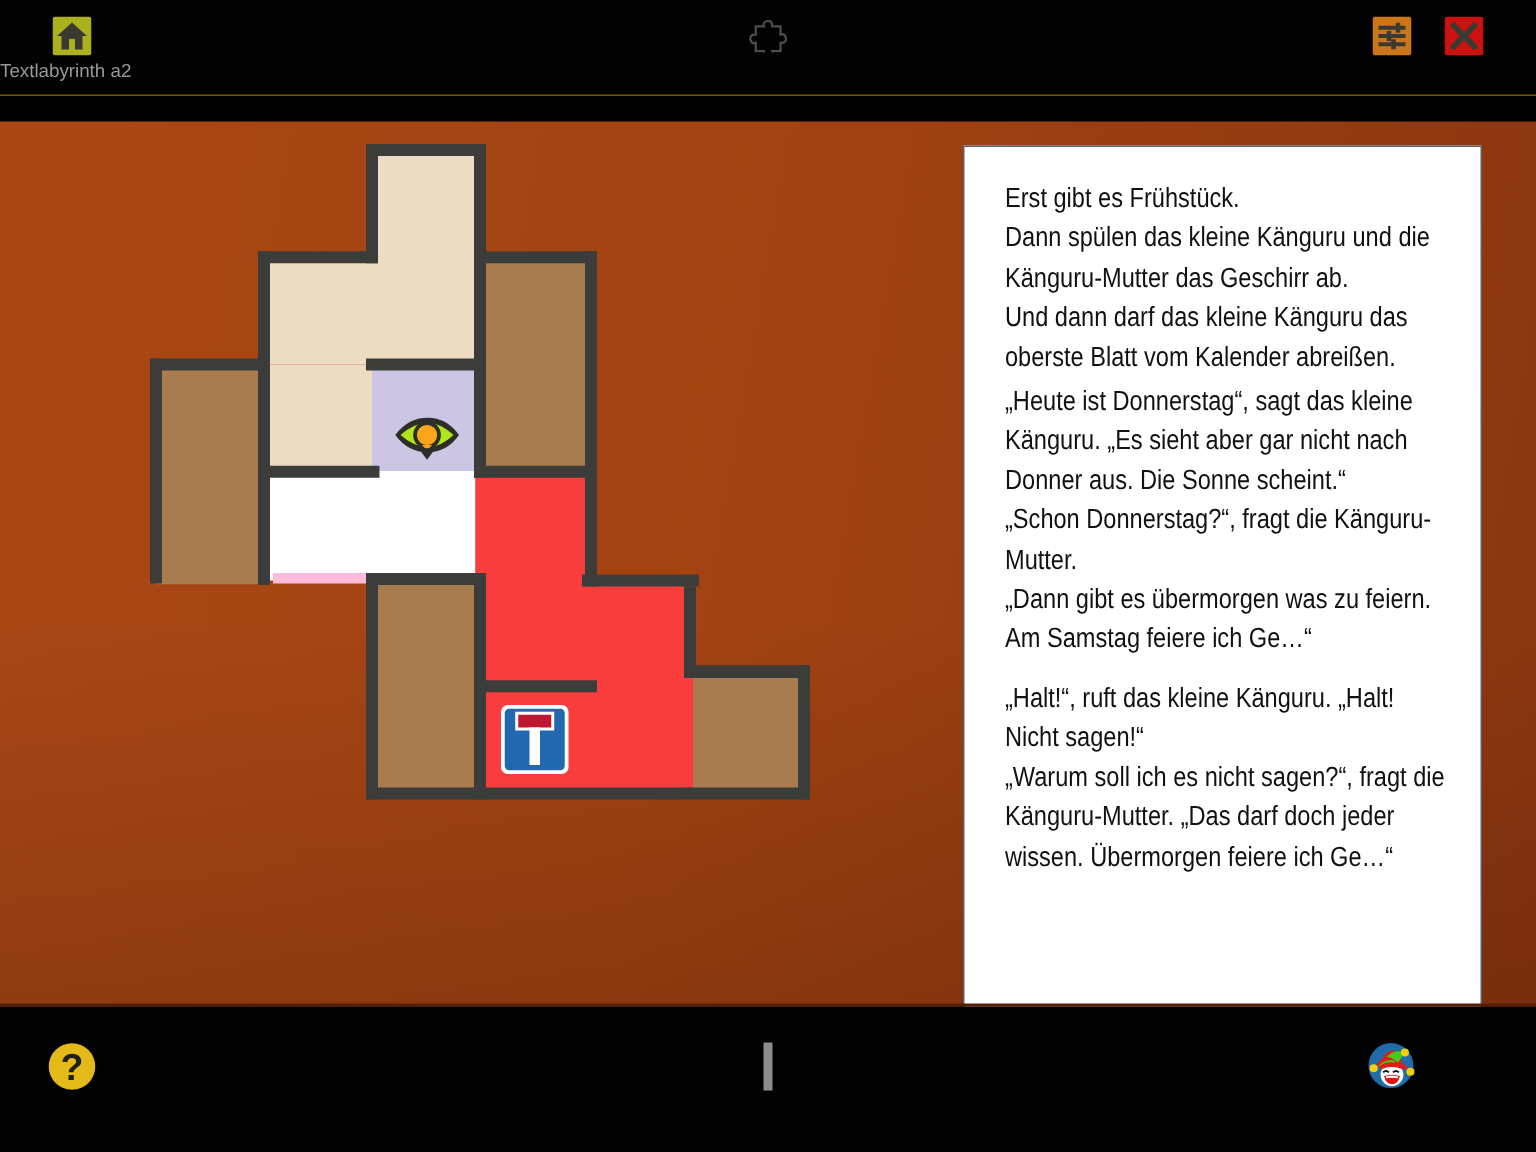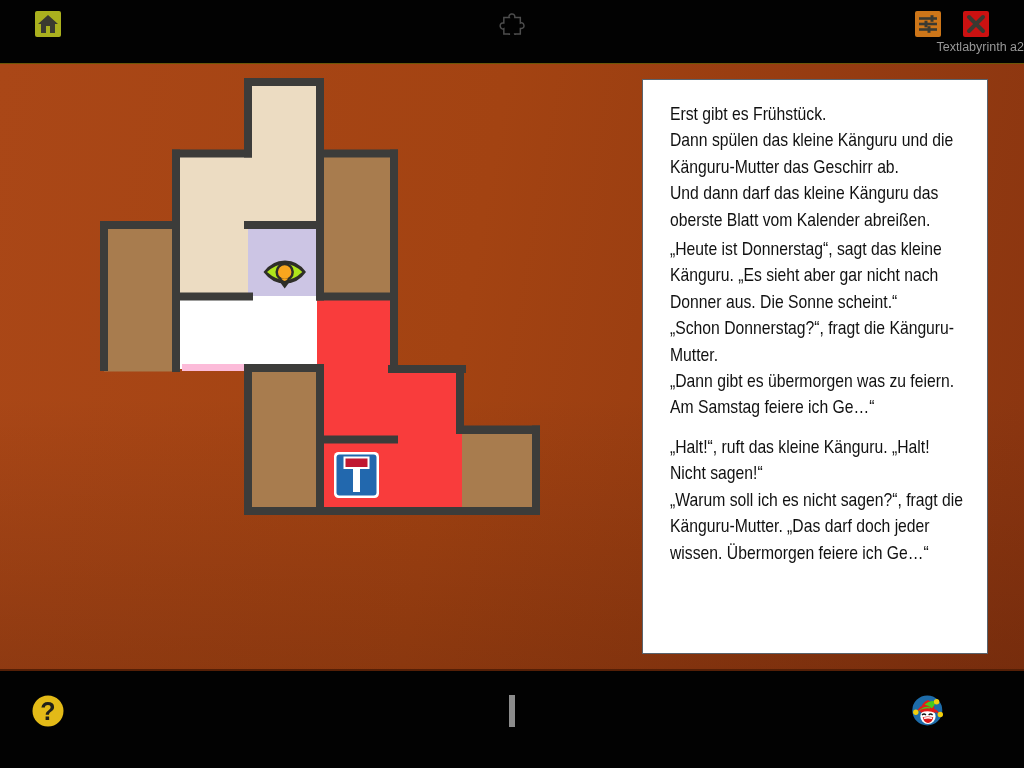--- a/index.html
+++ b/index.html
@@ -1,18 +1,18 @@
 <!DOCTYPE html>
 <html><head>
 <meta charset="utf-8">
 <style>
   html,body{margin:0;padding:0;width:1024px;height:768px;overflow:hidden;background:#000;}
   body{font-family:"Liberation Sans", sans-serif;position:relative;}
   #topbar{position:absolute;left:0;top:0;width:1024px;height:63px;background:#020202;}
-  #main{position:absolute;left:0;top:63px;width:1024px;height:608px;
+  #main{position:absolute;left:0;top:81px;width:1024px;height:608px;
     background:linear-gradient(to bottom, rgba(0,0,0,0) 55%, rgba(40,10,0,0.20) 100%),
       linear-gradient(100deg, #aa4717 0%, #a34312 45%, #8a3510 100%);
   }
   #oliveline{position:absolute;left:0;top:62.5px;width:1024px;height:1.8px;background:#6c5708;z-index:5;}
   #maroonline{position:absolute;left:0;top:669px;width:1024px;height:2px;background:#551f06;z-index:5;}
   #botbar{position:absolute;left:0;top:671px;width:1024px;height:97px;background:#020202;}
   #panel{position:absolute;left:642px;top:16px;width:346px;height:575px;background:#ffffff;border:1px solid #59636d;box-sizing:border-box;}
   .ptxt{position:absolute;left:27px;width:370px;color:#111111;font-size:18.5px;line-height:26.4px;
         transform:scaleX(0.85);transform-origin:0 0;white-space:nowrap;}
 </style>
@@ -23,21 +23,21 @@
 
   <svg style="position:absolute;left:35px;top:11px" width="26" height="26" viewBox="0 0 26 26">
     <rect x="0" y="0" width="26" height="26" rx="2" fill="#aab01e"></rect>
     <path d="M13 4 L23 13 L20 13 L20 22 L15 22 L15 15 L11 15 L11 22 L6 22 L6 13 L3 13 Z" fill="#3a3a30"></path>
   </svg>
 
   <svg style="position:absolute;left:499px;top:13px" width="28" height="22" viewBox="0 0 30 24">
     <path d="M5 5 h6 c-2 -4 6 -6 6 -1 l0 1 h6 v6 c4 -2 6 6 1 6 l-1 0 v6 h-6 c2 4 -6 6 -6 1 l0 -1 h-6 v-6 c-4 2 -6 -6 -1 -6 l1 0 Z" fill="none" stroke="#4d4d4d" stroke-width="1.6"></path>
   </svg>
 
-  <div style="position:absolute;left:0;top:40px;width:1024px;text-align:right;color:#989898;font-size:12.5px;">Textlabyrinth a2</div>
+  <div style="position:absolute;left:0;top:40px;width:1024px;text-align:left;color:#989898;font-size:12.5px;">Textlabyrinth a2</div>
 
   <svg style="position:absolute;left:915px;top:11px" width="26" height="26" viewBox="0 0 26 26">
     <rect x="0" y="0" width="26" height="26" rx="2" fill="#cd7619"></rect>
     <g stroke="#3a3a32" stroke-width="2.6">
       <line x1="4" y1="7.5" x2="22" y2="7.5"></line>
       <line x1="4" y1="13" x2="22" y2="13"></line>
       <line x1="4" y1="18.5" x2="22" y2="18.5"></line>
       <line x1="17" y1="4.2" x2="17" y2="10.8" stroke-width="3"></line>
       <line x1="11" y1="9.7" x2="11" y2="16.3" stroke-width="3"></line>
       <line x1="14" y1="15.2" x2="14" y2="21.8" stroke-width="3"></line>

